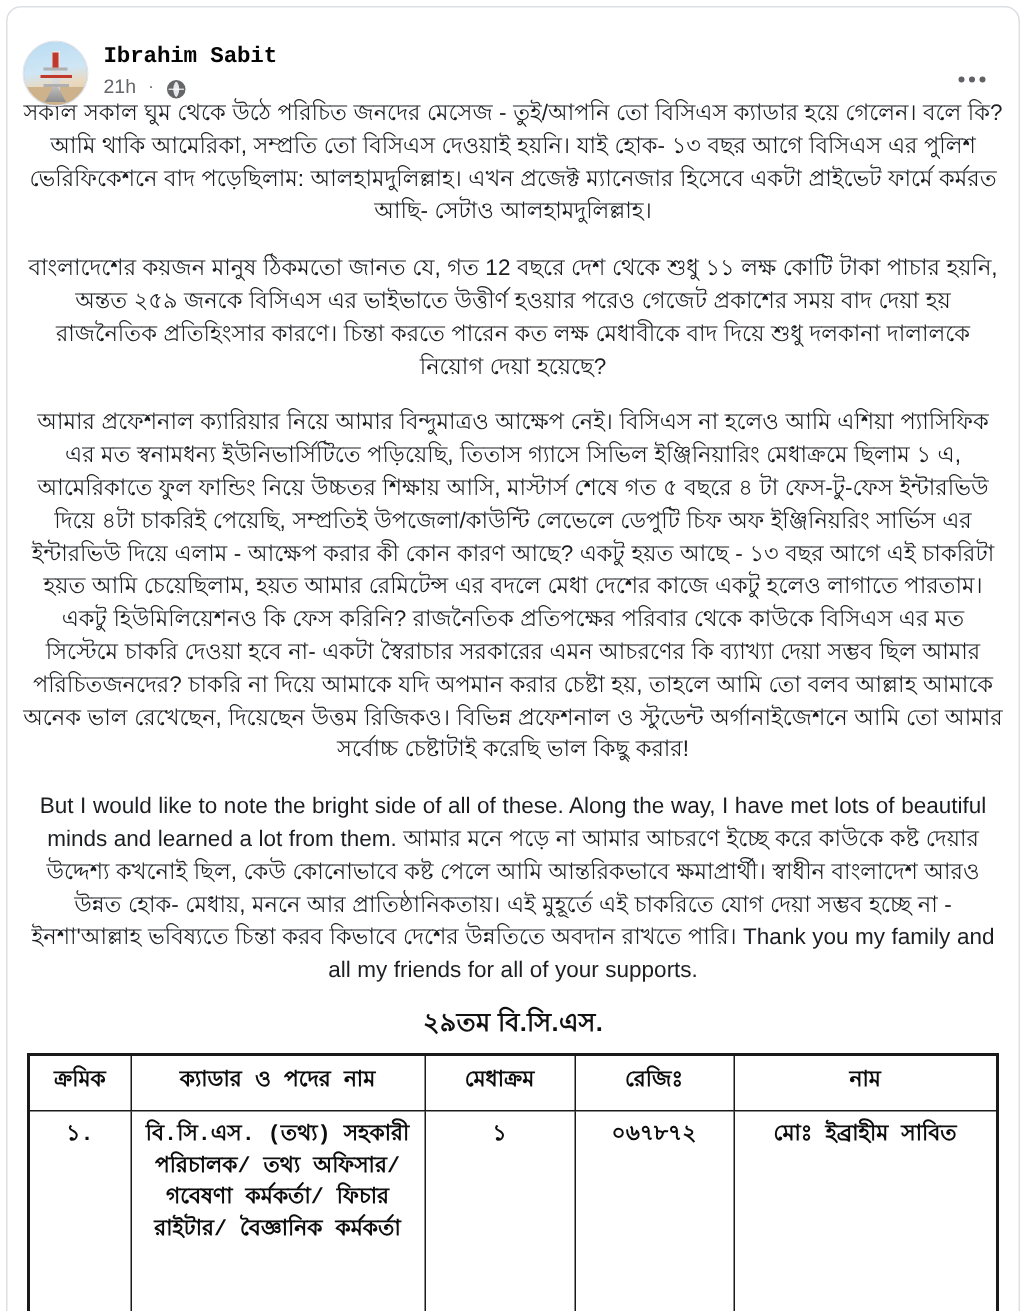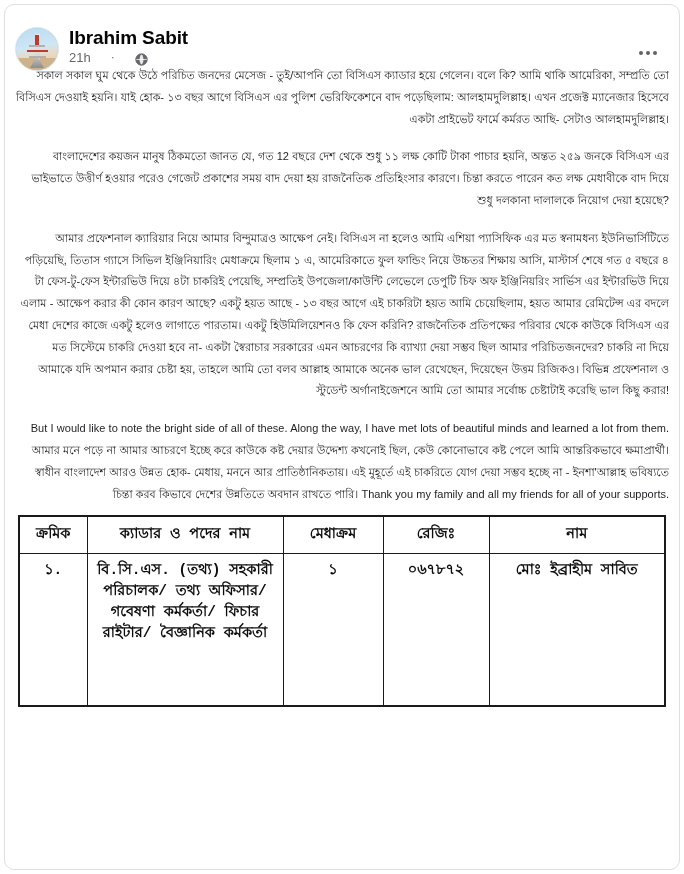--- a/index.html
+++ b/index.html
@@ -99,30 +99,31 @@
   }
 
   .header-meta {
     margin-left: 10px;
     display: flex;
     flex-direction: column;
     justify-content: flex-start;
     padding-top: 1px;
   }
   .author-name {
-    font-size: 19px;
+    font-size: 15px;
     font-weight: bold;
     line-height: 19px;
     color: #050505;
     letter-spacing: -0.1px;
+    font-family: Liberation Mono, monospace;
   }
   .post-sub {
     display: flex;
     align-items: center;
-    gap: 20px;
+    gap: 8px;
     font-size: 13px;
     color: #65676b;
     line-height: 17px;
     margin-top: 2px;
   }
   .post-sub .dot { font-size: 12px; color:#65676b; }
   .globe-icon { display:inline-block; width: 13px; height:13px; position:relative; top:2px; }
 
   .more-btn {
     position: absolute;
@@ -141,25 +142,25 @@
     background: #606266;
     border-radius: 50%;
     display: block;
   }
 
   
   .post-body {
     padding: 6px 10px 0 10px;
   }
   .para {
-    font-size: 11px;
+    font-size: 15px;
     line-height: 21.8px;
     color: #1c1e21;
     margin: 0 0 16px 0;
-    text-align: right;
+    text-align: center;
     word-spacing: 0.2px;
   }
   .para.bn { font-family: "Liberation Sans", "DejaVu Sans", sans-serif; }
   .para:last-of-type { margin-bottom: 10px; }
 
   
   .table-block {
     padding: 0 12px 0 12px;
     margin-top: 2px;
   }
@@ -246,20 +247,21 @@
   </div>
 
   <div class="post-body">
     <p class="para bn">সকাল সকাল ঘুম থেকে উঠে পরিচিত জনদের মেসেজ - তুই/আপনি তো বিসিএস ক্যাডার হয়ে গেলেন। বলে কি? আমি থাকি আমেরিকা, সম্প্রতি তো বিসিএস দেওয়াই হয়নি। যাই হোক- ১৩ বছর আগে বিসিএস এর পুলিশ ভেরিফিকেশনে বাদ পড়েছিলাম: আলহামদুলিল্লাহ। এখন প্রজেক্ট ম্যানেজার হিসেবে একটা প্রাইভেট ফার্মে কর্মরত আছি- সেটাও আলহামদুলিল্লাহ।</p>
     <p class="para bn">বাংলাদেশের কয়জন মানুষ ঠিকমতো জানত যে, গত 12 বছরে দেশ থেকে শুধু ১১ লক্ষ কোটি টাকা পাচার হয়নি, অন্তত ২৫৯ জনকে বিসিএস এর ভাইভাতে উত্তীর্ণ হওয়ার পরেও গেজেট প্রকাশের সময় বাদ দেয়া হয় রাজনৈতিক প্রতিহিংসার কারণে। চিন্তা করতে পারেন কত লক্ষ মেধাবীকে বাদ দিয়ে শুধু দলকানা দালালকে নিয়োগ দেয়া হয়েছে?</p>
     <p class="para bn">আমার প্রফেশনাল ক্যারিয়ার নিয়ে আমার বিন্দুমাত্রও আক্ষেপ নেই। বিসিএস না হলেও আমি এশিয়া প্যাসিফিক এর মত স্বনামধন্য ইউনিভার্সিটিতে পড়িয়েছি, তিতাস গ্যাসে সিভিল ইঞ্জিনিয়ারিং মেধাক্রমে ছিলাম ১ এ, আমেরিকাতে ফুল ফান্ডিং নিয়ে উচ্চতর শিক্ষায় আসি, মাস্টার্স শেষে গত ৫ বছরে ৪ টা ফেস-টু-ফেস ইন্টারভিউ দিয়ে ৪টা চাকরিই পেয়েছি, সম্প্রতিই উপজেলা/কাউন্টি লেভেলে ডেপুটি চিফ অফ ইঞ্জিনিয়রিং সার্ভিস এর ইন্টারভিউ দিয়ে এলাম - আক্ষেপ করার কী কোন কারণ আছে? একটু হয়ত আছে - ১৩ বছর আগে এই চাকরিটা হয়ত আমি চেয়েছিলাম, হয়ত আমার রেমিটেন্স এর বদলে মেধা দেশের কাজে একটু হলেও লাগাতে পারতাম। একটু হিউমিলিয়েশনও কি ফেস করিনি? রাজনৈতিক প্রতিপক্ষের পরিবার থেকে কাউকে বিসিএস এর মত সিস্টেমে চাকরি দেওয়া হবে না- একটা স্বৈরাচার সরকারের এমন আচরণের কি ব্যাখ্যা দেয়া সম্ভব ছিল আমার পরিচিতজনদের? চাকরি না দিয়ে আমাকে যদি অপমান করার চেষ্টা হয়, তাহলে আমি তো বলব আল্লাহ আমাকে অনেক ভাল রেখেছেন, দিয়েছেন উত্তম রিজিকও। বিভিন্ন প্রফেশনাল ও স্টুডেন্ট অর্গানাইজেশনে আমি তো আমার সর্বোচ্চ চেষ্টাটাই করেছি ভাল কিছু করার!</p>
     <p class="para">But I would like to note the bright side of all of these. Along the way, I have met lots of beautiful minds and learned a lot from them. আমার মনে পড়ে না আমার আচরণে ইচ্ছে করে কাউকে কষ্ট দেয়ার উদ্দেশ্য কখনোই ছিল, কেউ কোনোভাবে কষ্ট পেলে আমি আন্তরিকভাবে ক্ষমাপ্রার্থী। স্বাধীন বাংলাদেশ আরও উন্নত হোক- মেধায়, মননে আর প্রাতিষ্ঠানিকতায়। এই মুহূর্তে এই চাকরিতে যোগ দেয়া সম্ভব হচ্ছে না - ইনশা'আল্লাহ ভবিষ্যতে চিন্তা করব কিভাবে দেশের উন্নতিতে অবদান রাখতে পারি। Thank you my family and all my friends for all of your supports.</p>
   </div>
 
   <div class="table-block">
+    <div class="table-title">২৯তম বি.সি.এস.</div>
     <table class="bcs-table">
       <colgroup>
         <col class="col-1">
           <col class="col-2">
           <col class="col-3">
           <col class="col-4">
           <col class="col-5">
       </colgroup>
       <thead>
         <tr>

